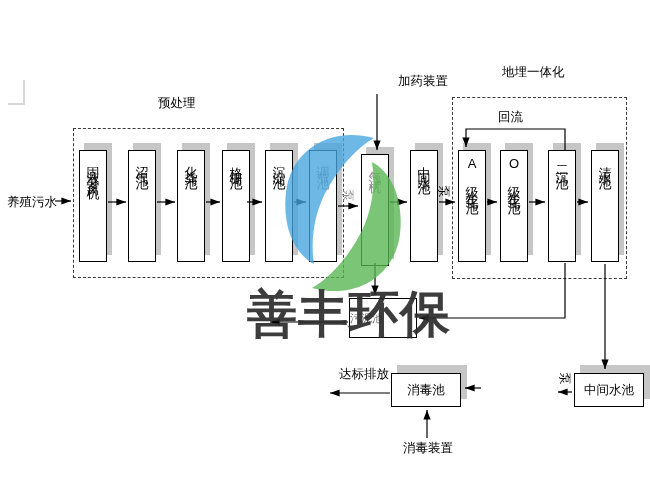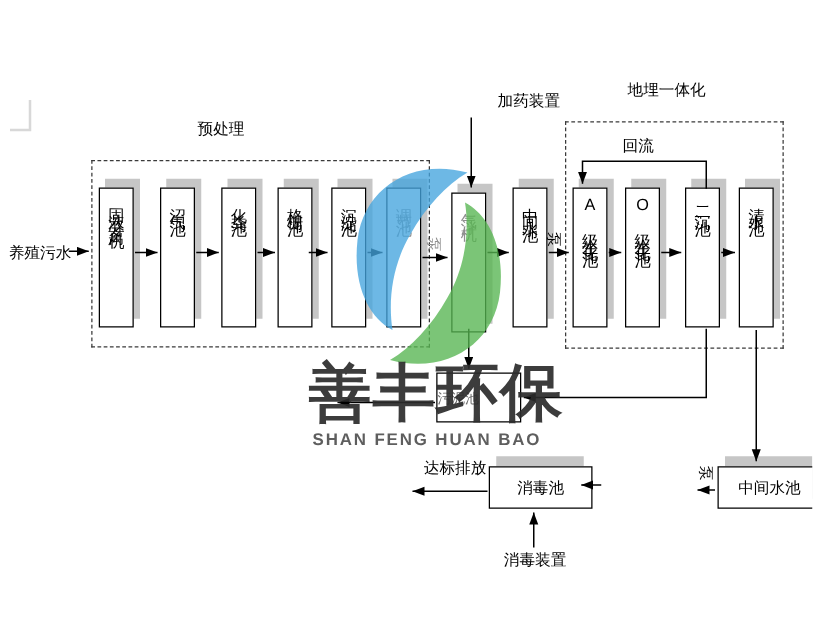--- a/index.html
+++ b/index.html
@@ -9,21 +9,21 @@
   }
   
   .tbox{position:absolute;top:150px;width:28px;height:112px;}
   .tbox::before{content:"";position:absolute;left:5px;top:-7px;width:28px;height:112px;background:#c6c6c6;}
   .tbox .frame{position:absolute;inset:0;background:#fff;border:1px solid #000;
     display:flex;justify-content:center;overflow:hidden;}
   .vtext{writing-mode:vertical-rl;text-orientation:upright;font-size:13px;line-height:1;
     letter-spacing:5px;padding-top:5px;white-space:nowrap;}
   .washed .vtext{color:#8f8f8f;}
   
-  .bbox{position:absolute;width:83px;height:34px;}
+  .bbox{position:absolute;width:70px;height:34px;}
   .bbox::before{content:"";position:absolute;left:6px;top:-8px;width:70px;height:34px;background:#c6c6c6;}
   .bbox .frame{position:absolute;inset:0;background:#fff;border:1.5px solid #000;
     display:flex;align-items:center;justify-content:center;font-size:12.5px;}
   
   .sludgebox{position:absolute;left:349px;top:298px;width:66px;height:38px;background:#fff;
     border:1.5px solid #000;display:flex;align-items:center;justify-content:flex-start;
     font-size:11px;color:#6a6a6a;z-index:2;}
   
   .dashedbox{position:absolute;border:1px dashed #3a3a3a;z-index:0;}
   
@@ -169,15 +169,14 @@
       <line x1="481" y1="388" x2="465" y2="388" marker-end="url(#ah)"></line>
     </g>
 
     <g opacity="0.78">
       <path d="M374,138 C330,126 291,150 286,192 C282,228 295,254 314,264 C310,238 315,210 328,188 C341,165 357,148 374,138 Z" fill="#45a5de"></path>
       <path d="M312,288 C356,300 395,276 400,234 C404,198 391,172 372,162 C376,188 371,216 358,238 C345,261 329,278 312,288 Z" fill="#57b651"></path>
     </g>
   </svg>
 
   <div class="wm-title">善丰环保</div>
-  <div class="wm-sub">SHAN FENG HUAN BAO</div>
 
 </div>
 
 </body></html>

